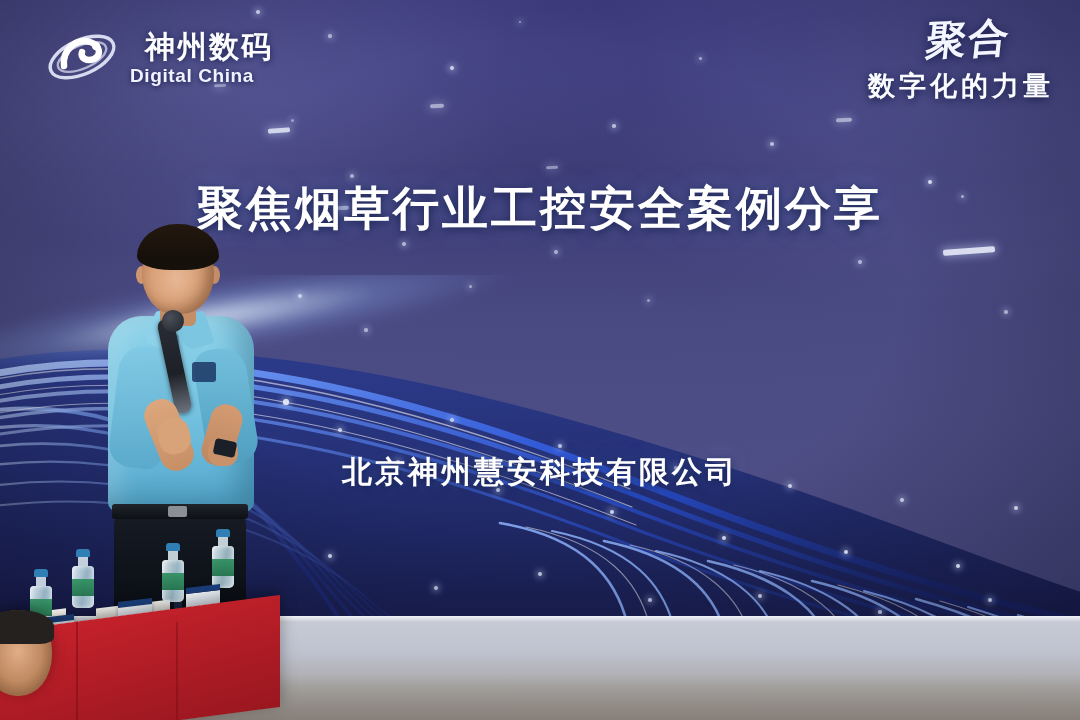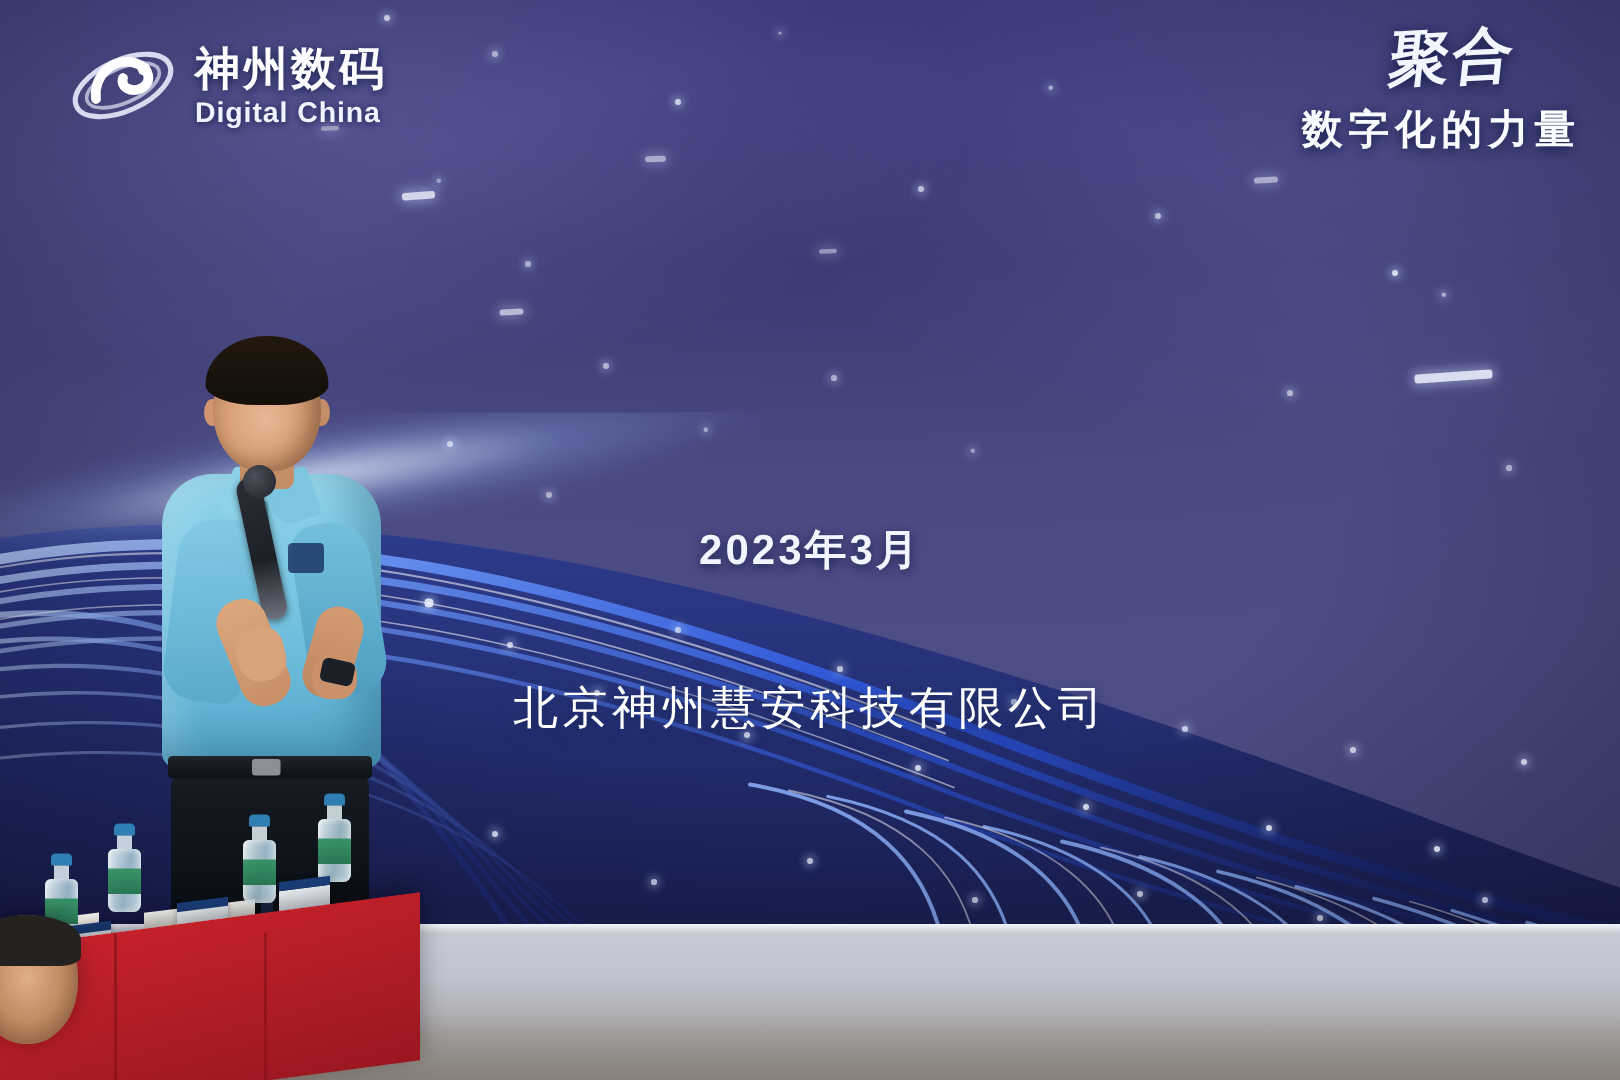--- a/index.html
+++ b/index.html
@@ -66,35 +66,36 @@
   .slide-date{
     position:absolute; left:0; right:0; top:348px;
     text-align:center;
     font-size:28px; font-weight:700; letter-spacing:2px;
     color:#f2f5ff;
     text-shadow:0 2px 8px rgba(10,20,60,.8);
   }
   .slide-company{
     position:absolute; left:0; right:0; top:452px;
     text-align:center;
-    font-size:30px; font-weight:400; letter-spacing:3px;
+    font-size:30px; font-weight:700; letter-spacing:3px;
     color:#ffffff;
     text-shadow:0 2px 10px rgba(8,18,60,.85), 0 0 18px rgba(130,170,255,.35);
   }
 
   
   .brand{
     position:absolute; left:44px; top:22px; width:250px; height:70px;
     display:flex; align-items:center; gap:10px;
   }
   .brand-mark{ width:76px; height:62px; flex:0 0 76px; }
   .brand-words{ display:flex; flex-direction:column; line-height:1; padding-top:3px; }
   .brand-cn{
     font-size:30px; font-weight:700; color:#fdfdff; letter-spacing:2px;
     text-shadow:0 1px 6px rgba(10,20,60,.8);
+    margin-left:15px;
   }
   .brand-en{
     font-size:19px; font-weight:700; color:#f0f2ff; letter-spacing:.6px;
     margin-top:4px; text-shadow:0 1px 5px rgba(10,20,60,.8);
   }
 
   
   .slogan{
     position:absolute; right:26px; top:22px; width:260px; height:96px;
     text-align:right;
@@ -434,21 +435,21 @@
         <span class="brand-cn">神州数码</span>
         <span class="brand-en">Digital China</span>
       </div>
     </div>
 
     <div class="slogan">
       <div class="slogan-brush">聚合</div>
       <div class="slogan-sub">数字化的力量</div>
     </div>
 
-    <div class="slide-date">2023年3月</div>
+    <div class="slide-title">聚焦烟草行业工控安全案例分享</div>
     <div class="slide-company">北京神州慧安科技有限公司</div>
   </div>
 
   <div class="floor">
     <div class="floor-edge"></div>
     <div class="floor-shadow"></div>
   </div>
 
   <div class="presenter">
     <div class="p-legs"></div>

